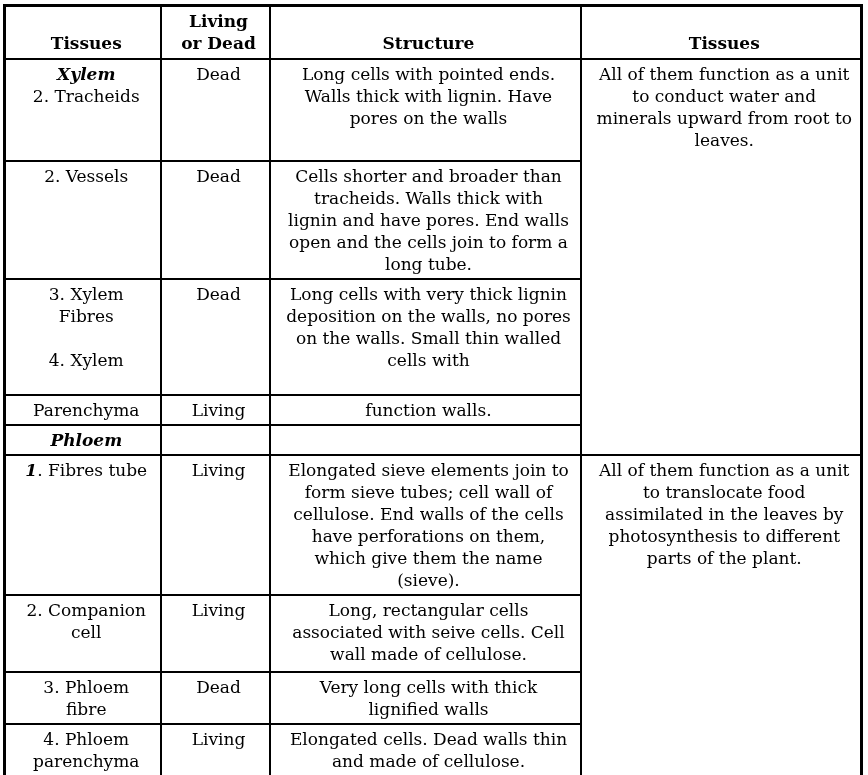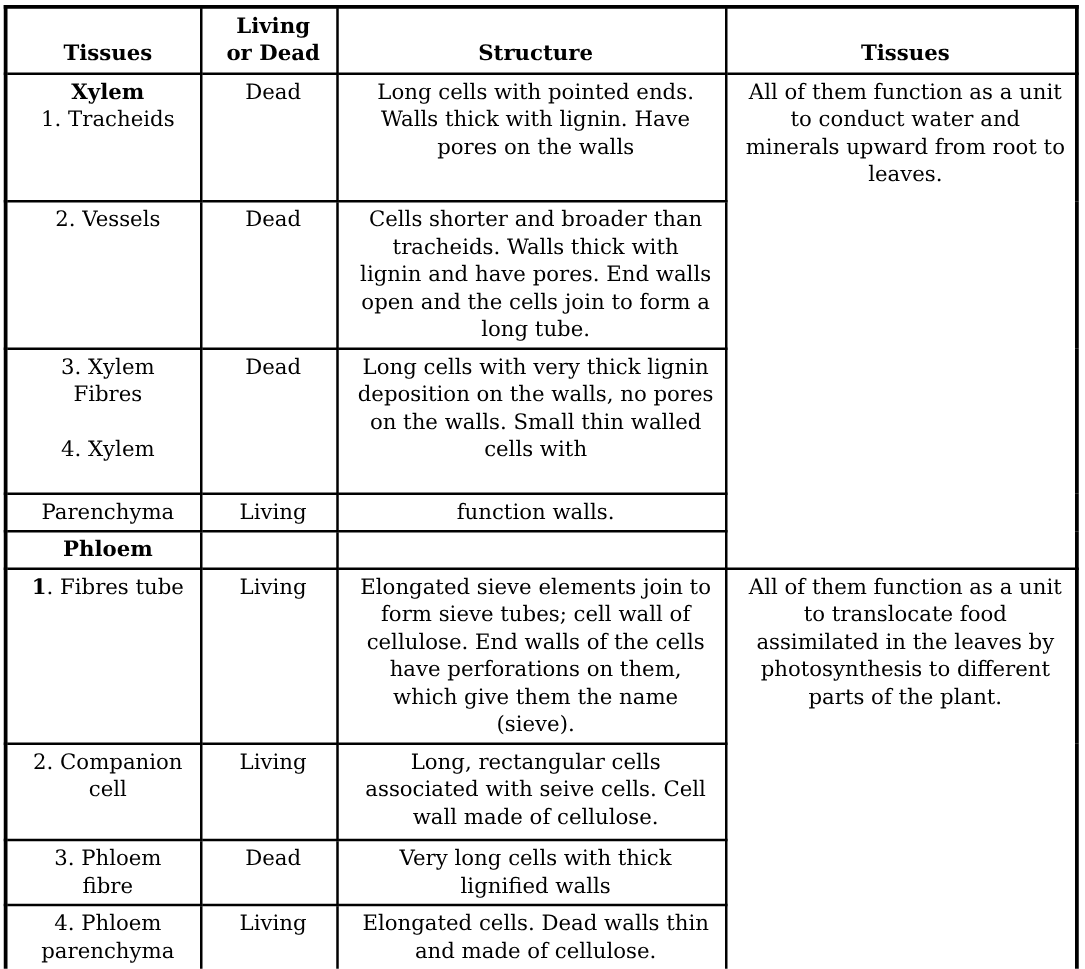--- a/index.html
+++ b/index.html
@@ -36,20 +36,21 @@
   th {
     vertical-align: bottom;
     font-weight: bold;
     padding-bottom: 4px;
   }
   .txt {
     white-space: pre-line;
   }
   .b {
     font-weight: bold;
+    font-style: italic;
   }
   .blk {
     display: block;
   }
 </style>
 </head>
 <body>
 
 <div class="page">
   <table class="tissue-table">
@@ -62,21 +63,21 @@
     <tbody>
       <tr style="height:47px">
         <th><span class="txt">Tissues</span></th>
         <th><span class="txt">Living
 or Dead</span></th>
         <th><span class="txt">Structure</span></th>
         <th><span class="txt">Tissues</span></th>
       </tr>
 
       <tr style="height:102px">
-        <td><span class="txt b blk">Xylem</span><span class="txt">1. Tracheids</span></td>
+        <td><span class="txt b blk">Xylem</span><span class="txt">2. Tracheids</span></td>
         <td><span class="txt">Dead</span></td>
         <td><span class="txt">Long cells with pointed ends.
 Walls thick with lignin. Have
 pores on the walls</span></td>
         <td rowspan="5"><span class="txt">All of them function as a unit
 to conduct water and
 minerals upward from root to
 leaves.</span></td>
       </tr>
 

